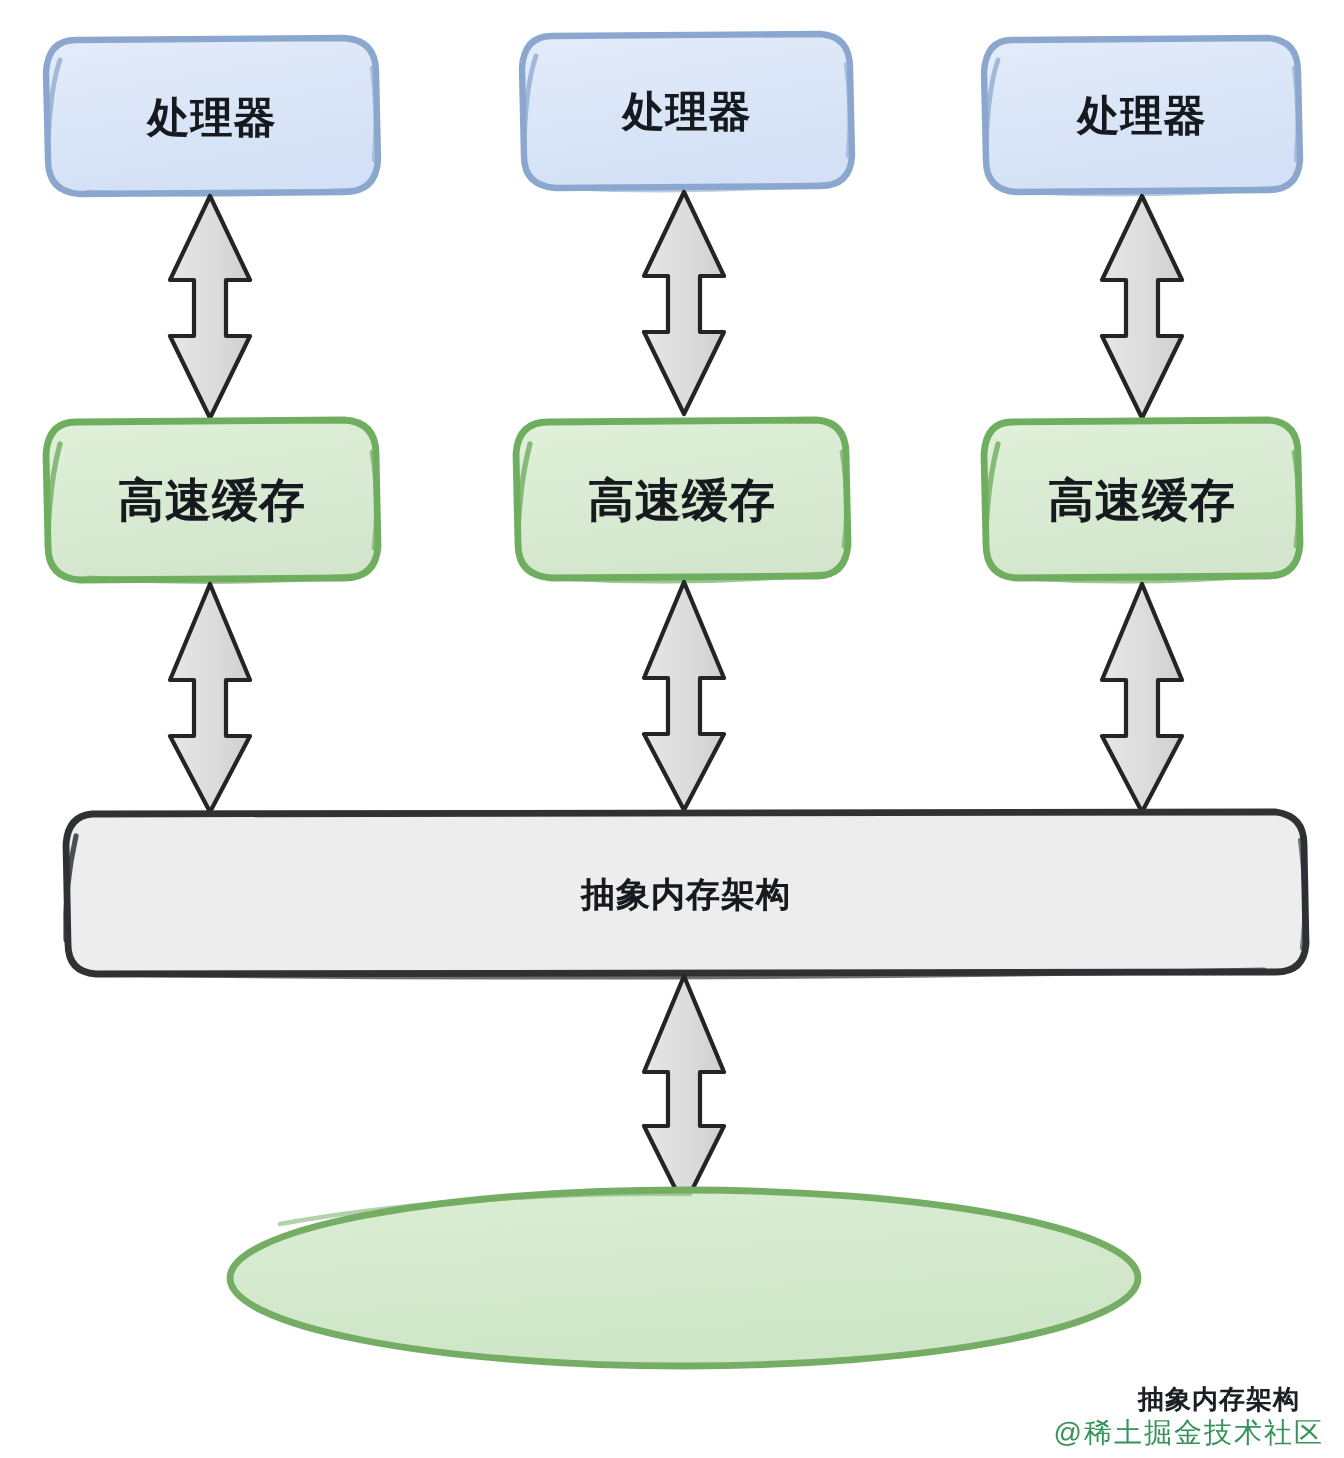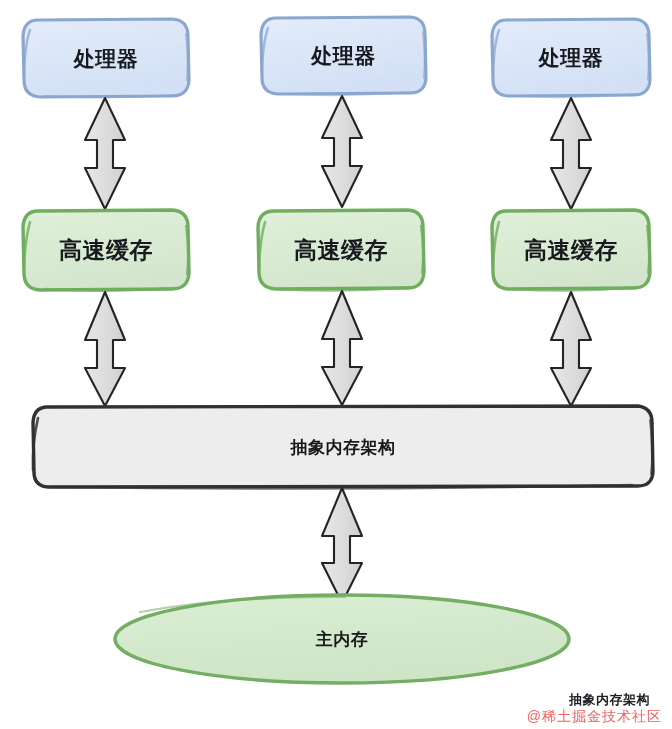--- a/index.html
+++ b/index.html
@@ -59,21 +59,21 @@
     font-weight: bold;
     color: #1b1e22;
     letter-spacing: 0.5px;
     margin-left: 32px;
   }
   .watermark {
     position: absolute;
     right: 10px;
     top: 708px;
     font-size: 14px;
-    color: #ef4444;
+    color: #15803d;
     letter-spacing: 1px;
     opacity: 0.85;
   }
 </style>
 </head>
 <body>
 
 <div id="diagram-root">
 
   <svg class="svg-layer" viewBox="0 0 672 729" xmlns="http://www.w3.org/2000/svg">
@@ -179,18 +179,17 @@
   <div class="node-label label-proc" style="left:23px; top:20px; width:166px; height:77px;">处理器</div>
   <div class="node-label label-proc" style="left:261px; top:17px; width:165px; height:77px;">处理器</div>
   <div class="node-label label-proc" style="left:492px; top:19px; width:158px; height:77px;">处理器</div>
 
   <div class="node-label label-cache" style="left:23px; top:211px; width:166px; height:79px;">高速缓存</div>
   <div class="node-label label-cache" style="left:258px; top:211px; width:166px; height:78px;">高速缓存</div>
   <div class="node-label label-cache" style="left:492px; top:211px; width:158px; height:78px;">高速缓存</div>
 
   <div class="node-label label-coherence" style="left:33px; top:407px; width:620px; height:80px;">抽象内存架构</div>
 
-  <div class="node-label label-memory" style="left:115px; top:595px; width:454px; height:88px;">主内存</div>
 
   <div class="caption">抽象内存架构</div>
   <div class="watermark">@稀土掘金技术社区</div>
 
 </div>
 
 </body></html>

